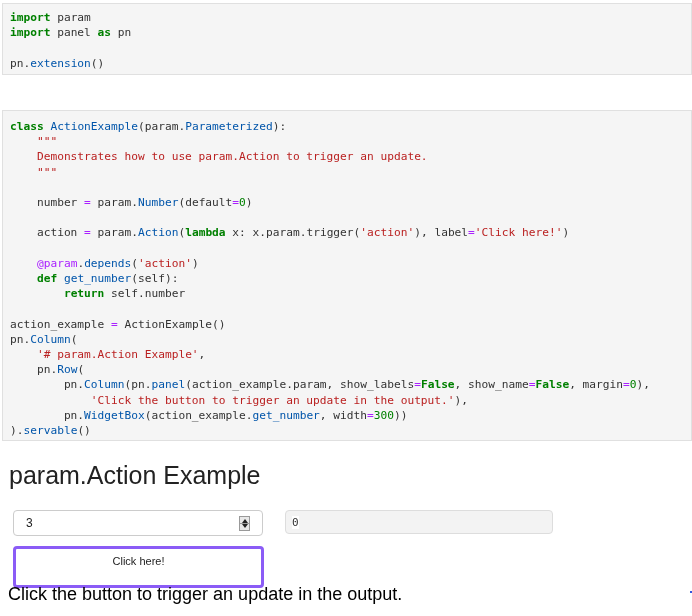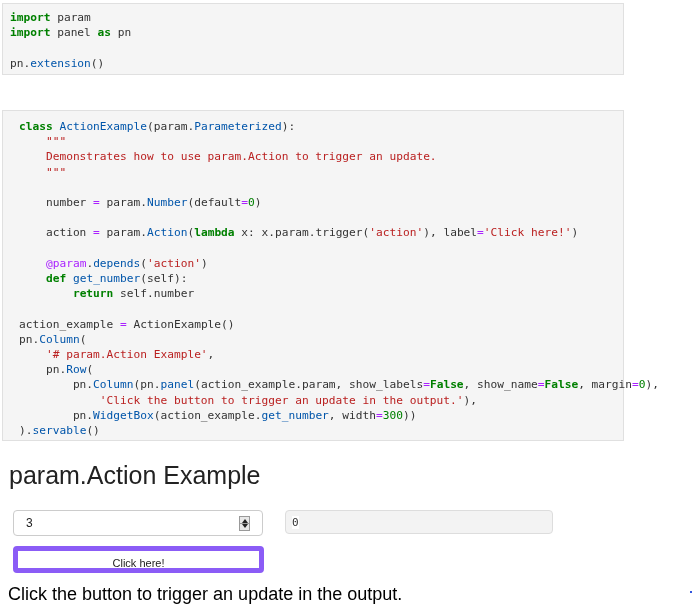--- a/index.html
+++ b/index.html
@@ -1,24 +1,24 @@
 <!DOCTYPE html>
 <html><head>
   <meta charset="utf-8">
   <style>
     html, body { margin: 0; padding: 0; background: #ffffff; }
     body { width: 692px; height: 616px; position: relative; overflow: hidden; font-family: "Liberation Sans", sans-serif; }
     .cell {
-      position: absolute; left: 2px; width: 622px;
+      position: absolute; left: 2px; width: 690px;
       background: #f5f5f5; border: 1px solid #e0e0e0; box-sizing: border-box;
       font-family: "DejaVu Sans Mono", monospace; font-size: 11.2px; color: #333;
     }
     .cell pre { margin: 0; font-family: inherit; font-size: inherit; line-height: 15.2px; white-space: pre; }
     #cell1 { top: 3px; height: 72px; padding: 6px 0 0 7px; }
-    #cell2 { top: 110px; height: 331px; padding: 8px 0 0 16px; }
+    #cell2 { top: 110px; height: 331px; padding: 8px 0 0 7px; }
     .kw { color: #008000; font-weight: bold; }
     .fn { color: #0055aa; }
     .st { color: #ba2121; }
     .nm { color: #008000; }
     .op { color: #aa22ff; }
     .dec { color: #aa22ff; }
     .kc { color: #008000; font-weight: bold; }
 
     #title { position: absolute; left: 9px; top: 461px; font-size: 25px; color: #222; font-family: "Liberation Sans", sans-serif; text-align: right; }
 
@@ -36,22 +36,22 @@
     #spin-arrows .down { bottom: 2px; border-top: 4px solid #222; }
     #spin-arrows .mid { position: absolute; left: 0; right: 0; top: 6px; height: 1px; background: #999; }
 
     #output-box {
       position: absolute; left: 285px; top: 510px; width: 268px; height: 24px;
       border: 1px solid #ddd; border-radius: 4px; background: #f3f3f3; box-sizing: border-box;
     }
     #output-value { position: absolute; left: 6px; top: 5px; font-family: "DejaVu Sans Mono", monospace; font-size: 11px; color: #333; background: #fff; }
 
     #action-button {
-      position: absolute; left: 13px; top: 546px; width: 251px; height: 27px;
-      border: 5px solid #8b5cf6; border-radius: 4px; background: #fff; box-sizing: border-box;
+      position: absolute; left: 13px; top: 546px; width: 251px; height: 42px;
+      border: 3px solid #8b5cf6; border-radius: 4px; background: #fff; box-sizing: border-box;
       font-family: "Liberation Sans", sans-serif; font-size: 11px; color: #222; text-align: center; line-height: 25px;
     }
     #help-text { position: absolute; left: 8px; top: 584px; font-size: 18px; color: #000000; font-family: "Liberation Sans", sans-serif; }
     #dot { position: absolute; left: 690px; top: 591px; width: 2px; height: 2px; background: #3355dd; }
   </style>
 </head>
 <body>
 
 <div class="cell" id="cell1">
     <pre><span class="kw">import</span><span> param</span>

